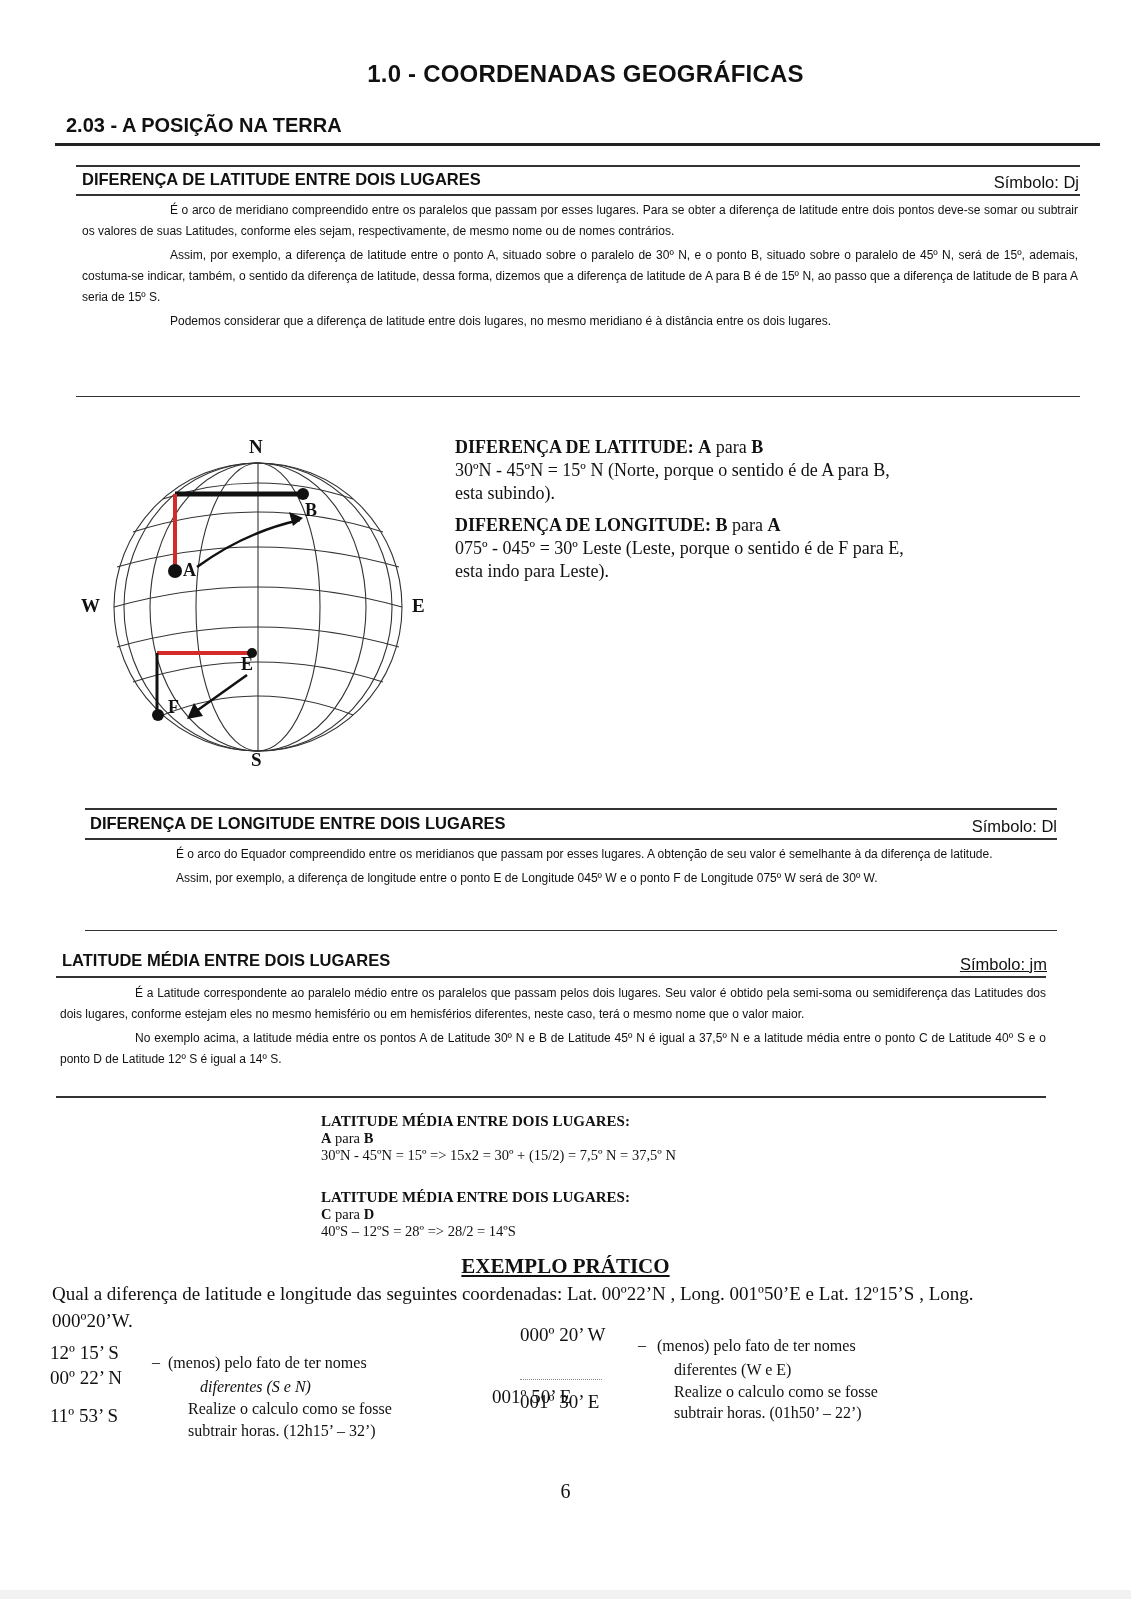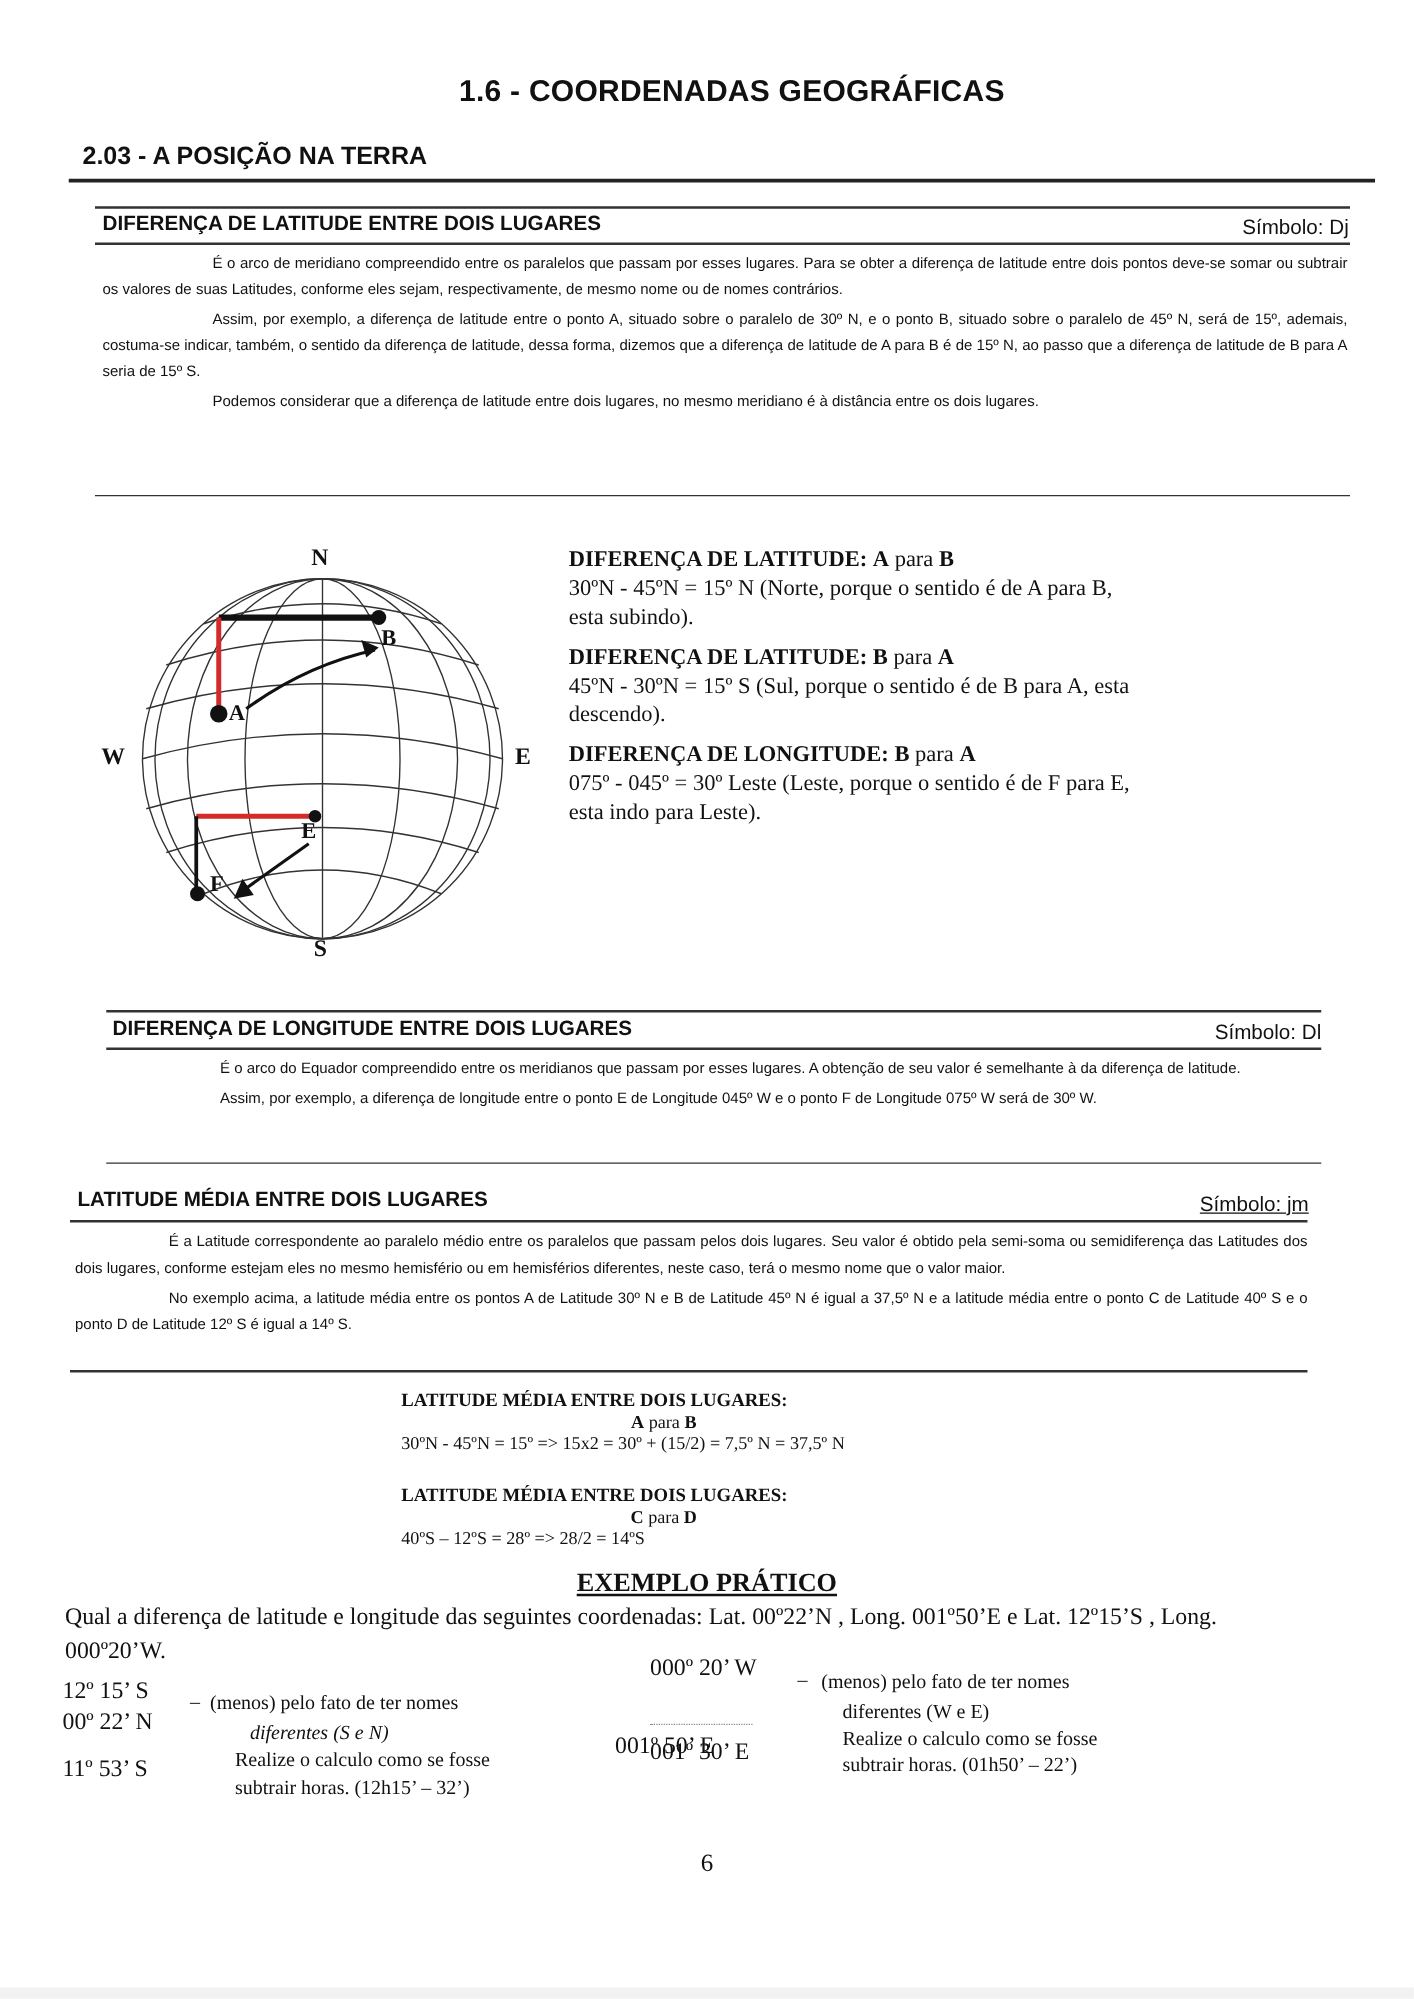--- a/index.html
+++ b/index.html
@@ -15,32 +15,32 @@
   .sec-sym { font-size: 16.5px; text-align: right; }
   .para { font-size: 12px; line-height: 21px; text-align: justify; }
   .para p { margin: 0; }
   .para p + p { margin-top: 3px; }
   .indent { text-indent: 88px; }
   .exp { font-size: 18px; line-height: 23px; }
   .exp p { margin: 0 0 9px 0; }
   .exp b { font-weight: bold; }
   .latmed { font-size: 14.5px; line-height: 17px; margin-left: 19px; }
   .latmed .h { font-weight: bold; font-size: 15px; }
-  .latmed .sub { text-align: center; }
+  .latmed .sub { }
   .pratico-title { left: 0; width: 1131px; top: 1254px; text-align: center; font-size: 21px; font-weight: bold; text-decoration: underline; padding-left: 0px; }
   .question { left: 52px; top: 1280px; width: 1000px; font-size: 19px; line-height: 27px; }
   .coord { font-size: 19px; line-height: 25px; }
   .note { font-size: 16px; line-height: 22px; }
   .page-num { left: 0; width: 1131px; top: 1480px; text-align: center; font-size: 20px; }
   .bottom-strip { left: 0; width: 1131px; top: 1590px; height: 9px; background: #f2f2f2; }
 </style>
 </head>
 <body>
 
-<div class="abs sans main-title">1.6 - COORDENADAS GEOGRÁFICAS</div>
+<div class="abs sans main-title">1.0 - COORDENADAS GEOGRÁFICAS</div>
 <div class="abs sans sub-title">2.03 - A POSIÇÃO NA TERRA</div>
 <div class="abs hr-thick" style="top:143px;"></div>
 
 <div class="abs hr-thin" style="left:76px; width:1004px; top:165px;"></div>
 <div class="abs sans sec-head" style="left:82px; top:170px;">DIFERENÇA DE LATITUDE ENTRE DOIS LUGARES</div>
 <div class="abs sans sec-sym" style="right:52px; top:173px;">Símbolo: Dj</div>
 <div class="abs hr-thin" style="left:76px; width:1004px; top:194px;"></div>
 <div class="abs sans para" style="left:82px; top:200px; width:996px;">
   <p class="indent">É o arco de meridiano compreendido entre os paralelos que passam por esses lugares. Para se obter a diferença de latitude entre dois pontos deve-se somar ou subtrair os valores de suas Latitudes, conforme eles sejam, respectivamente, de mesmo nome ou de nomes contrários.</p>
   <p class="indent">Assim, por exemplo, a diferença de latitude entre o ponto A, situado sobre o paralelo de 30º N, e o ponto B, situado sobre o paralelo de 45º N, será de 15º, ademais, costuma-se indicar, também, o sentido da diferença de latitude, dessa forma, dizemos que a diferença de latitude de A para B é de 15º N, ao passo que a diferença de latitude de B para A seria de 15º S.</p>
@@ -86,21 +86,20 @@
   <span class="abs serif" style="left:6px; top:163px; font-size:19px; font-weight:bold;">W</span>
   <span class="abs serif" style="left:337px; top:163px; font-size:19px; font-weight:bold;">E</span>
   <span class="abs serif" style="left:108px; top:128px; font-size:18px; font-weight:bold;">A</span>
   <span class="abs serif" style="left:230px; top:68px; font-size:18px; font-weight:bold;">B</span>
   <span class="abs serif" style="left:166px; top:222px; font-size:18px; font-weight:bold;">E</span>
   <span class="abs serif" style="left:93px; top:265px; font-size:18px; font-weight:bold;">F</span>
 </div>
 
 <div class="abs serif exp" style="left:455px; top:436px; width:450px;">
   <p><b>DIFERENÇA DE LATITUDE:</b> <b>A</b> <span>para</span> <b>B</b><br><span>30ºN - 45ºN = 15º N (Norte, porque o sentido é de A para B, esta subindo).</span></p>
-  <p><b>DIFERENÇA DE LATITUDE:</b> <b>B</b> <span>para</span> <b>A</b><br><span>45ºN - 30ºN = 15º S (Sul, porque o sentido é de B para A, esta descendo).</span></p>
   <p><b>DIFERENÇA DE LONGITUDE:</b> <b>B</b> <span>para</span> <b>A</b><br><span>075º - 045º = 30º Leste (Leste, porque o sentido é de F para E, esta indo para Leste).</span></p>
 </div>
 
 <div class="abs hr-thin" style="left:85px; width:972px; top:808px;"></div>
 <div class="abs sans sec-head" style="left:90px; top:814px;">DIFERENÇA DE LONGITUDE ENTRE DOIS LUGARES</div>
 <div class="abs sans sec-sym" style="right:74px; top:817px;">Símbolo: Dl</div>
 <div class="abs hr-thin" style="left:85px; width:972px; top:838px;"></div>
 <div class="abs sans para" style="left:88px; top:844px; width:968px;">
   <p class="indent">É o arco do Equador compreendido entre os meridianos que passam por esses lugares. A obtenção de seu valor é semelhante à da diferença de latitude.</p>
   <p class="indent">Assim, por exemplo, a diferença de longitude entre o ponto E de Longitude 045º W e o ponto F de Longitude 075º W será de 30º W.</p>

